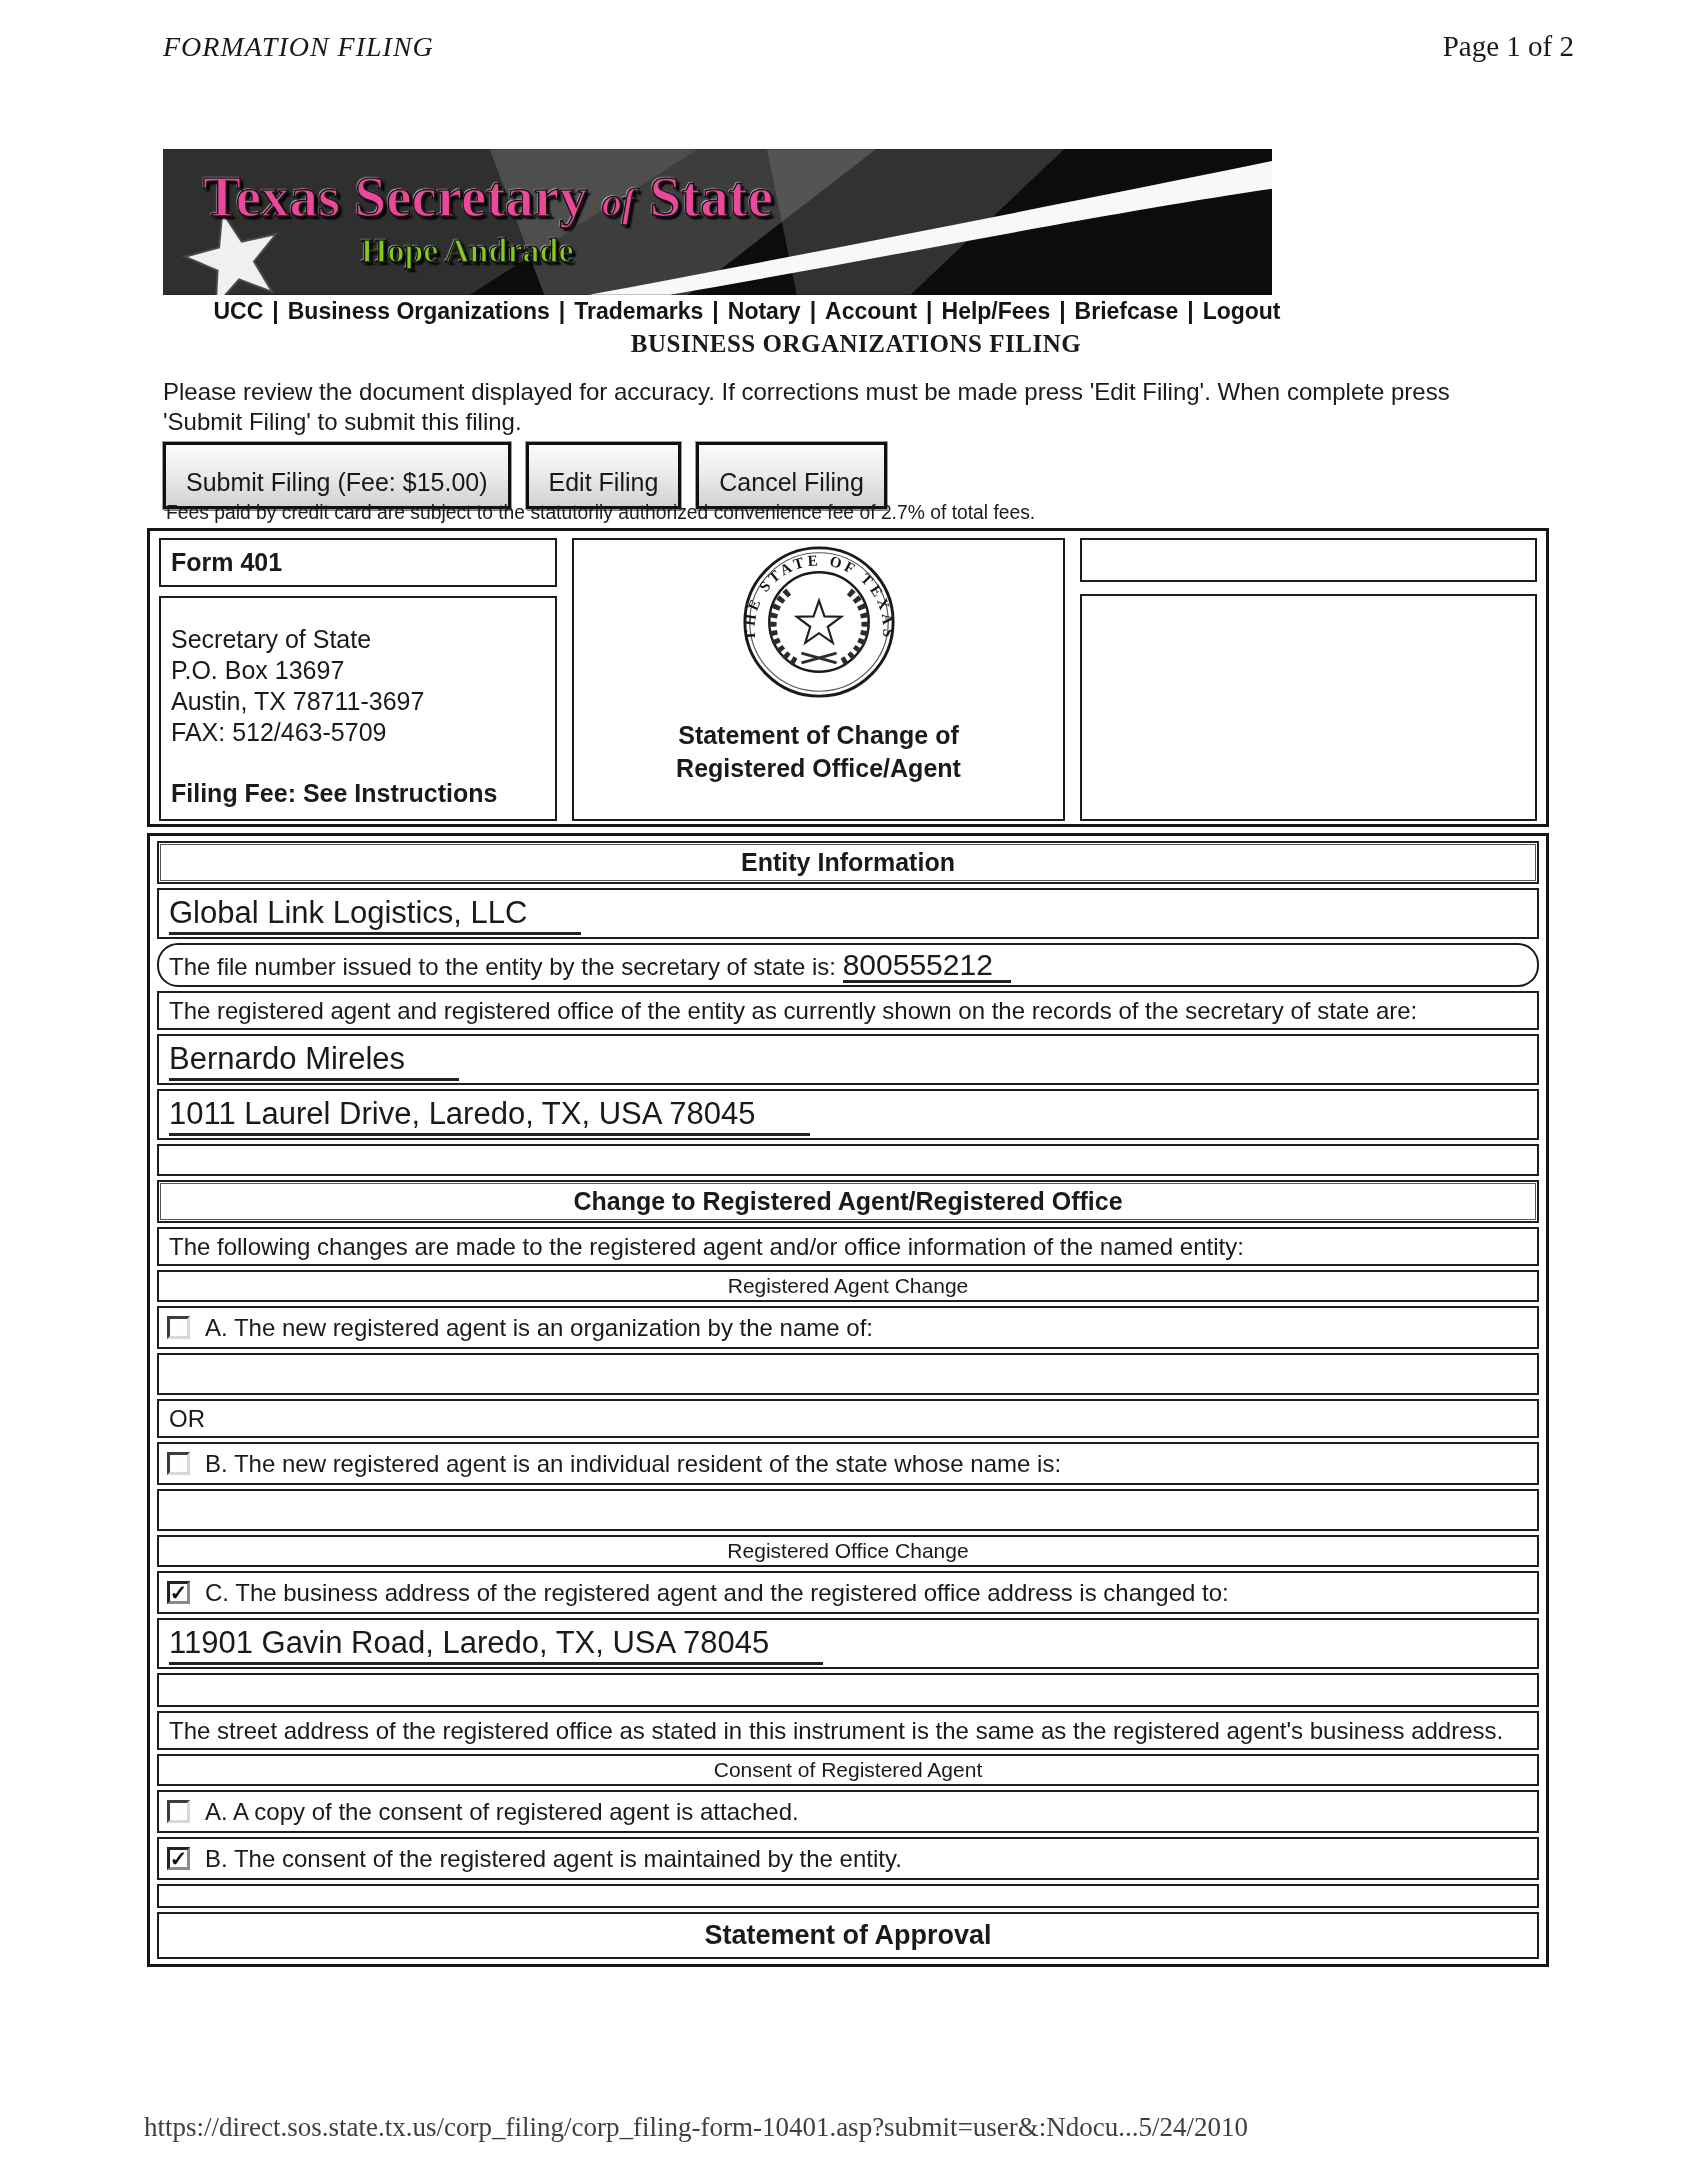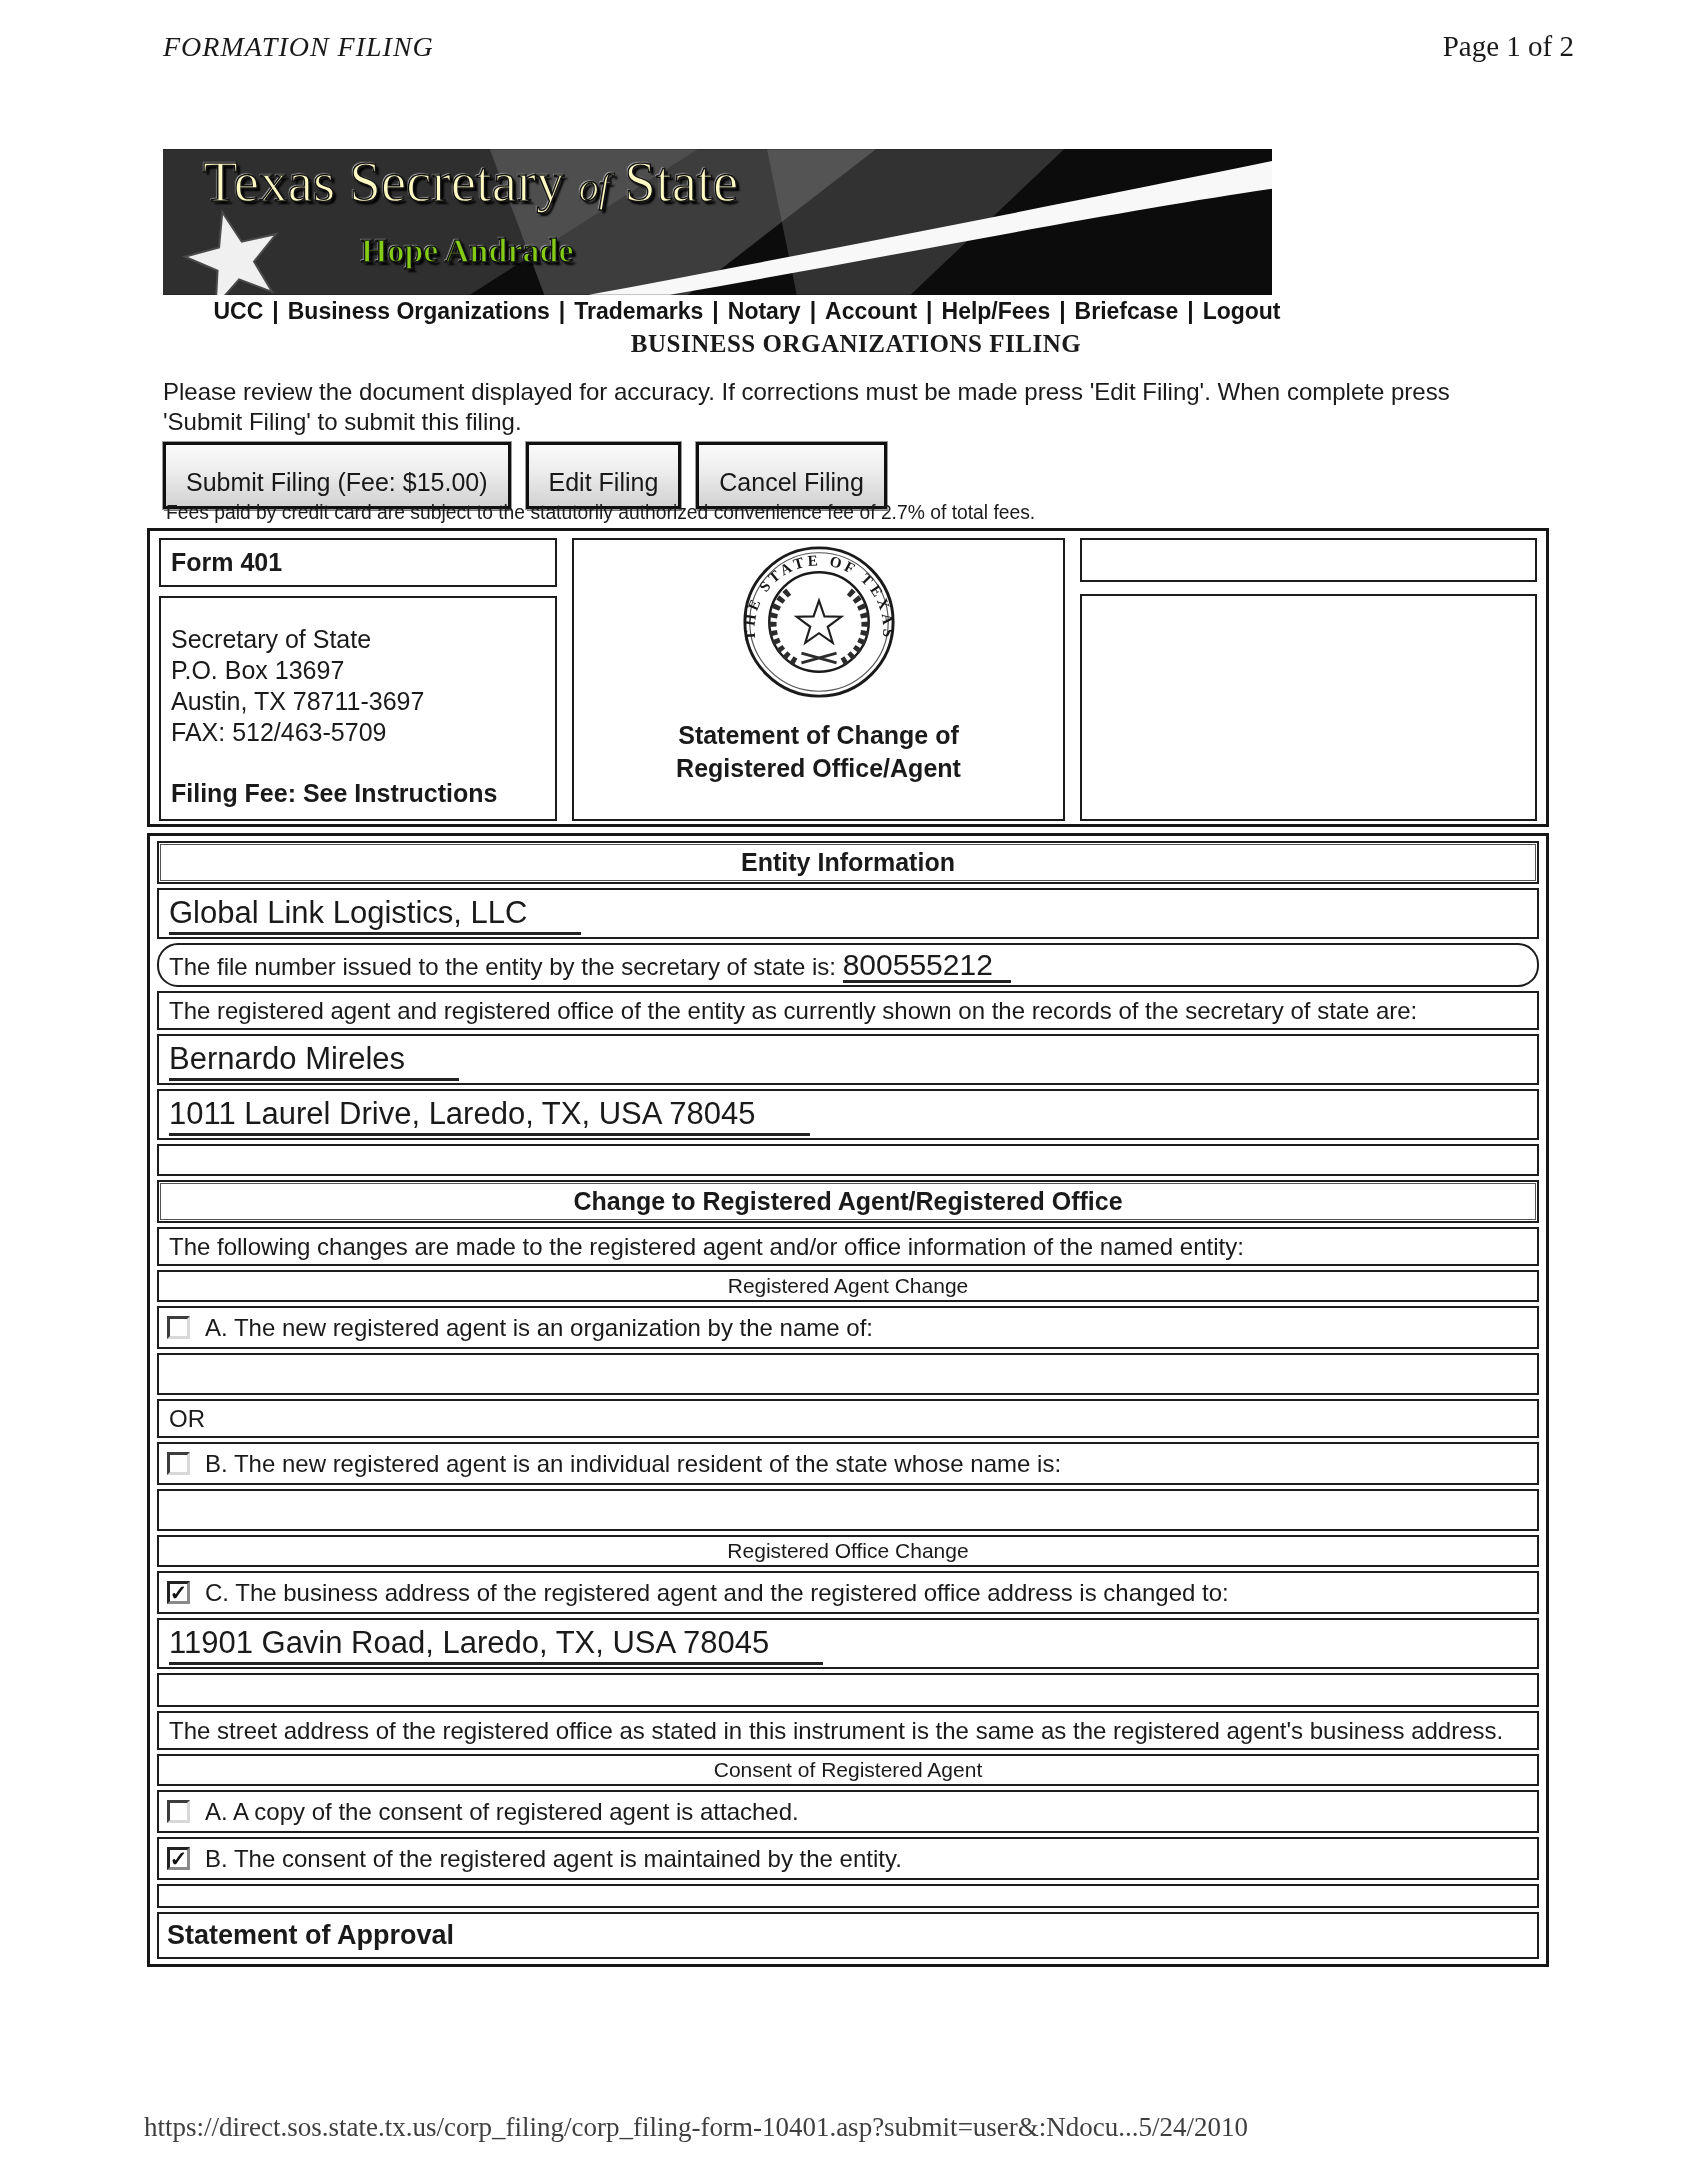--- a/index.html
+++ b/index.html
@@ -13,23 +13,23 @@
   .doc-header { position:absolute; top:30px; left:163px; width:1411px;
     display:flex; justify-content:space-between; align-items:baseline;
     font-family:"Liberation Serif", serif; }
   .doc-title { font-size:28px; letter-spacing:1px;font-style:italic; }
   .doc-page  { font-size:29px; }
 
   
   .banner { position:absolute; left:163px; top:149px; width:1109px; height:146px;
     background:#0c0c0c; overflow:hidden; }
   .banner svg { position:absolute; left:0; top:0; }
-  .banner-title { position:absolute; left:40px; top:0; white-space:nowrap;
-    font-family:"Liberation Serif", serif; font-weight:normal; font-size:57px;
-    color:#fef9c3; -webkit-text-stroke:1.5px #141414;
+  .banner-title { position:absolute; left:40px; top:15px; white-space:nowrap;
+    font-family:"Liberation Serif", serif; font-weight:bold; font-size:57px;
+    color:#ec4899; -webkit-text-stroke:1.5px #141414;
     text-shadow:3px 3px 2px #000, -1px -1px 1px #f2f2f2; }
   .banner-title .of { font-size:40px; font-style:italic; }
   .banner-sub { position:absolute; left:198px; top:83px; white-space:nowrap;
     font-family:"Liberation Serif", serif; font-weight:bold; font-size:34px;
     color:#84cc16; -webkit-text-stroke:1.5px #141414;
     text-shadow:3px 3px 2px #000, -1px -1px 1px #f2f2f2; }
 
   
   .nav { position:absolute; left:163px; top:298px; width:1168px; text-align:center;
     font-size:23px; font-weight:bold; color:#141414; white-space:nowrap; }
@@ -85,21 +85,21 @@
   .filenum .lbl { font-size:24px; }
   .filenum .uline { font-size:30px; padding-right:18px; }
   .row.empty-30 { height:32px; } .row.empty-40 { height:42px; }
   .row.empty-32 { height:34px; } .row.empty-22 { height:24px; }
   .row.cb { display:flex; align-items:center; gap:15px; padding:6px 8px; }
   .cbx { width:23px; height:23px; border:3px solid; flex:0 0 auto;
     display:flex; align-items:center; justify-content:center;
     font-size:21px; font-weight:bold; color:#111; cursor:pointer;
     border-color:#3c3c3c #d8d8d8 #d8d8d8 #3c3c3c; background:#fefefe; }
   .cbx.checked { border-color:#222 #8a8a8a #8a8a8a #222; }
-  .row.approval { font-weight:bold; font-size:27px; text-align:left; padding:8px; }
+  .row.approval { font-weight:bold; font-size:27px; text-align:center; padding:8px; }
 
   
   .doc-footer { position:absolute; left:144px; top:2112px; width:1434px;
     display:flex; justify-content:flex-start; align-items:baseline;
     font-family:"Liberation Serif", serif; font-size:27px; color:#3f3f3f; }
 </style>
 </head>
 <body>
 
 <div class="doc-header">

